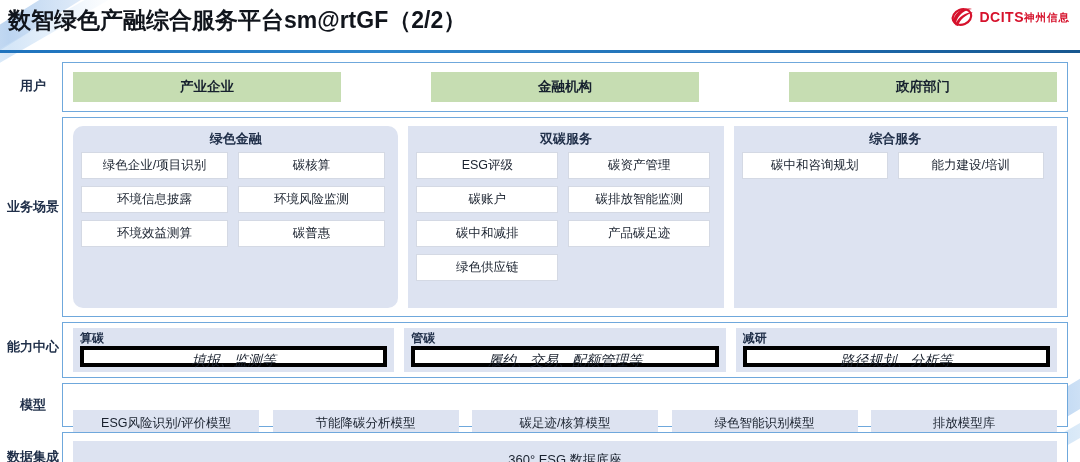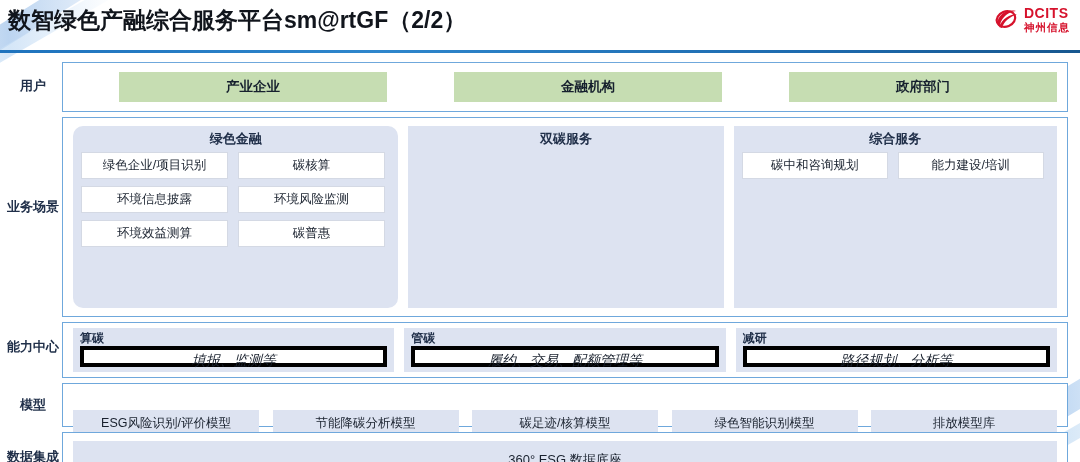--- a/index.html
+++ b/index.html
@@ -62,21 +62,21 @@
     font-size: 23px; font-weight: bold; letter-spacing: 0px;
     color: #11151c; white-space: nowrap;
   }
   .logo-wrap {
     position: absolute; right: 10px; top: 6px;
     display: flex; align-items: center; gap: 4px;
   }
   .logo-mark {
     width: 26px; height: 22px; position: relative; flex: none;
   }
-  .logo-text-block { display: flex; flex-direction: column; line-height: 1; }
+  .logo-text-block { display: flex; flex-direction: row; line-height: 1; }
   .logo-en {
     font-size: 14px; font-weight: bold; color: #d6122c; letter-spacing: 0.5px;
   }
   .logo-cn {
     font-size: 10.5px; font-weight: bold; color: #d6122c; letter-spacing: 1px;
     margin-top: 2px;
   }
   .header-rule {
     position: absolute; left: 0; top: 50px; width: 1080px; height: 3px;
     background: linear-gradient(to right, #1f73bd 0%, #2e86cc 35%, #1d6aae 75%, #17578f 100%);
@@ -95,21 +95,21 @@
     box-sizing: border-box;
   }
   .row-label {
     position: absolute; left: 6px; width: 54px;
     text-align: center;
     font-size: 13px; font-weight: bold; color: #21304a;
     line-height: 1.25;
   }
 
   
-  #row-user        { top: 6px;   height: 50px; padding-left: 46px; }
+  #row-user        { top: 6px;   height: 50px; }
   #lbl-user        { top: 22px; }
   #row-scenario    { top: 61px;  height: 200px; }
   #lbl-scenario    { top: 143px; }
   #row-capability  { top: 266px; height: 56px; }
   #lbl-capability  { top: 283px; }
   #row-model       { top: 327px; height: 44px; }
   #lbl-model       { top: 341px; }
   #row-data        { top: 376px; height: 56px; }
   #lbl-data        { top: 393px; }
 
@@ -237,20 +237,29 @@
           <div class="scn-item">碳核算</div>
           <div class="scn-item">环境信息披露</div>
           <div class="scn-item">环境风险监测</div>
           <div class="scn-item">环境效益测算</div>
           <div class="scn-item">碳普惠</div>
         </div>
       </div>
 
       <div class="scn-group g1">
         <div class="scn-title">双碳服务</div>
+        <div class="scn-items">
+          <div class="scn-item">ESG评级</div>
+          <div class="scn-item">碳资产管理</div>
+          <div class="scn-item">碳账户</div>
+          <div class="scn-item">碳排放智能监测</div>
+          <div class="scn-item">碳中和减排</div>
+          <div class="scn-item">产品碳足迹</div>
+          <div class="scn-item">绿色供应链</div>
+        </div>
       </div>
 
       <div class="scn-group g2">
         <div class="scn-title">综合服务</div>
         <div class="scn-items">
           <div class="scn-item">碳中和咨询规划</div>
           <div class="scn-item">能力建设/培训</div>
         </div>
       </div>
 

